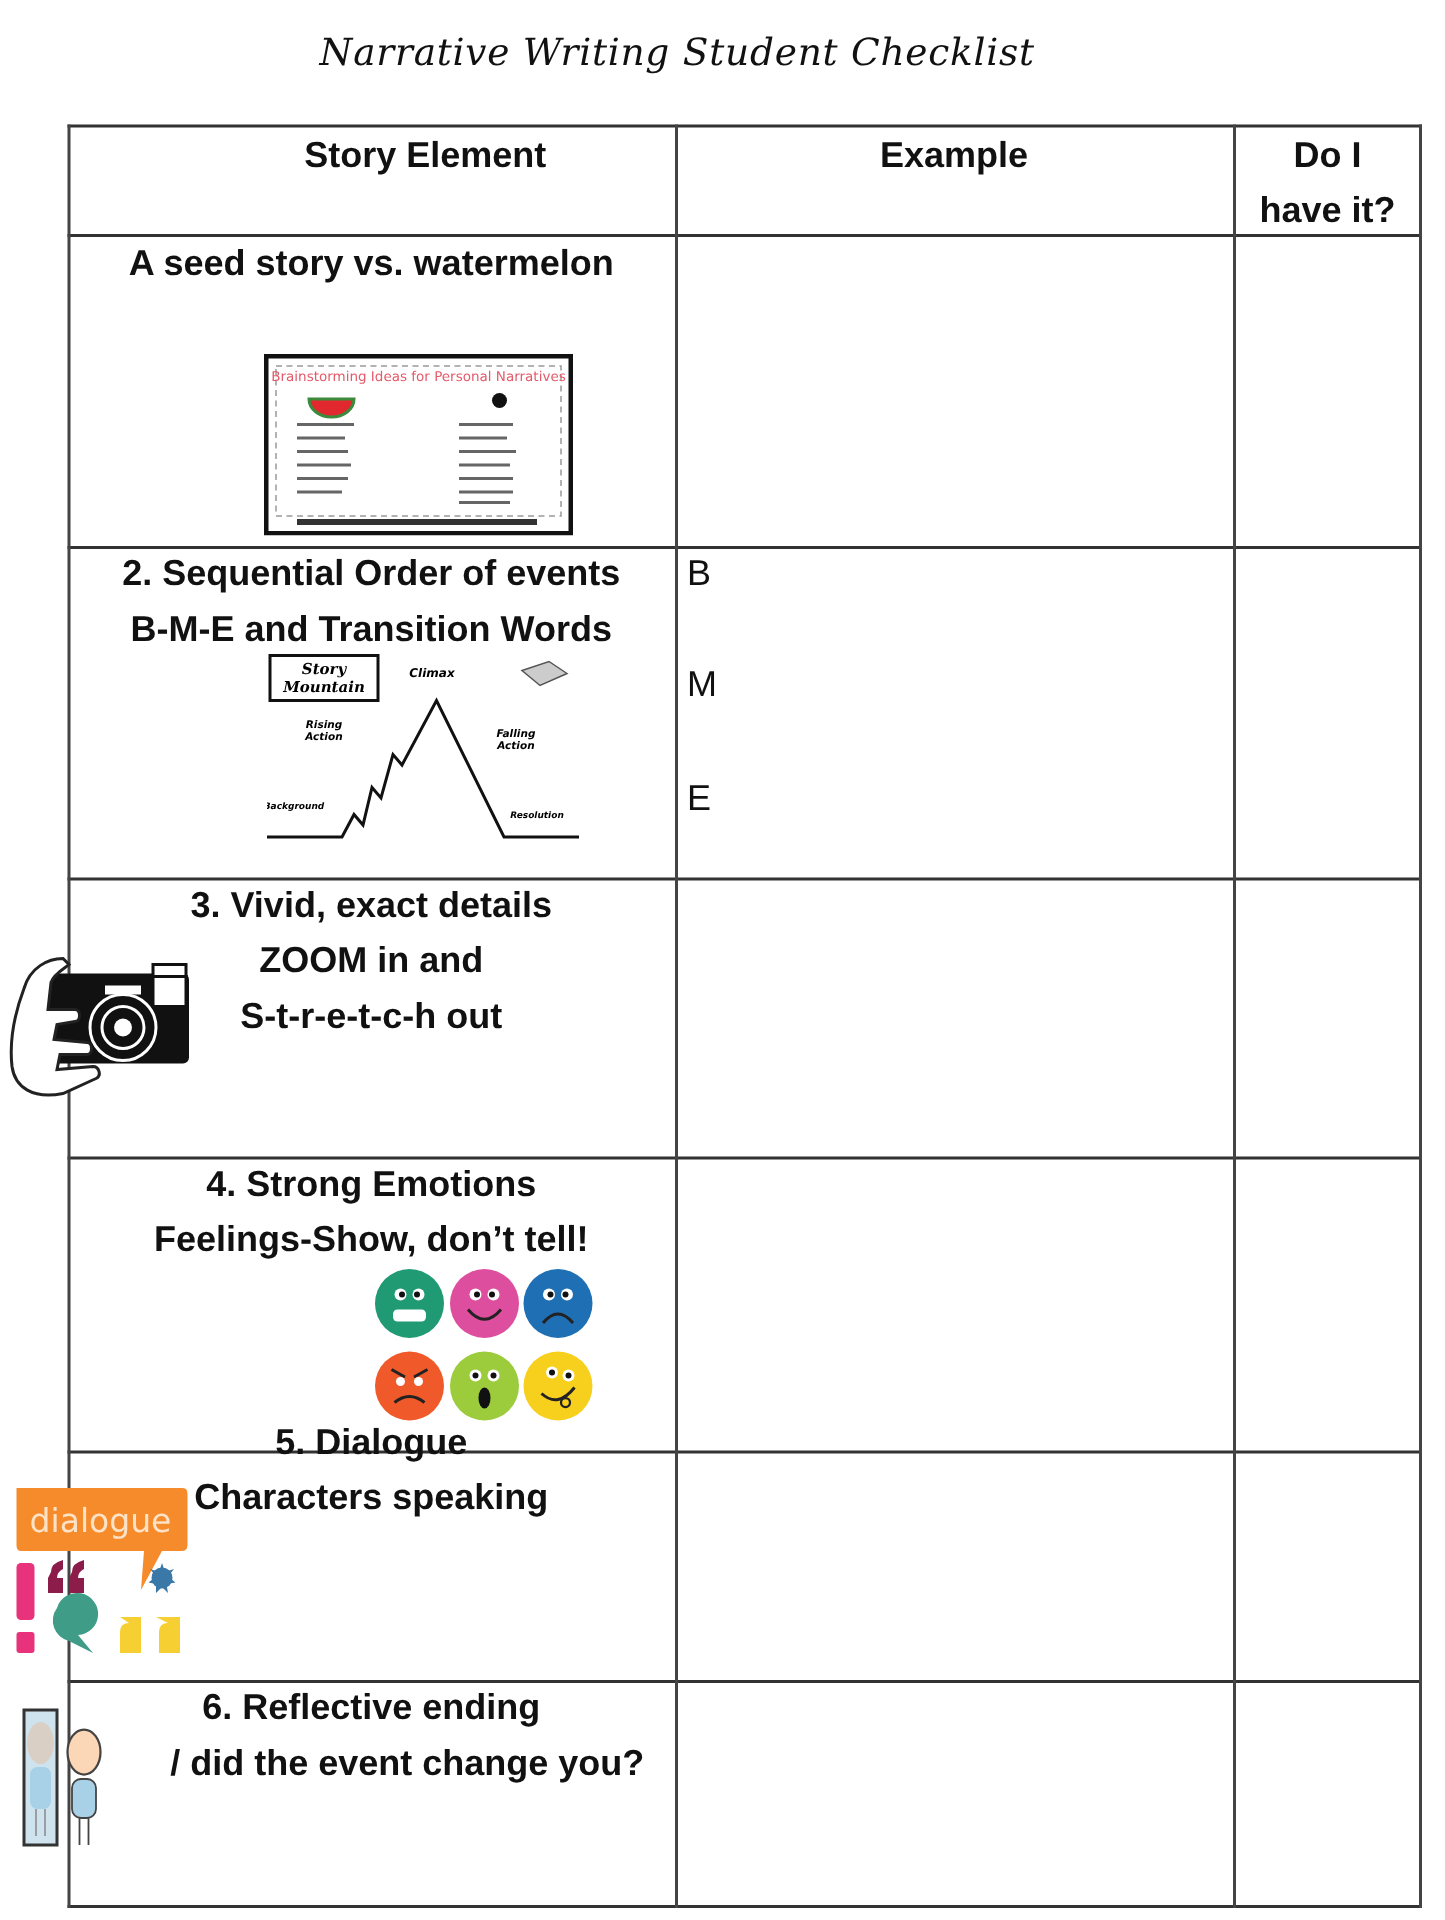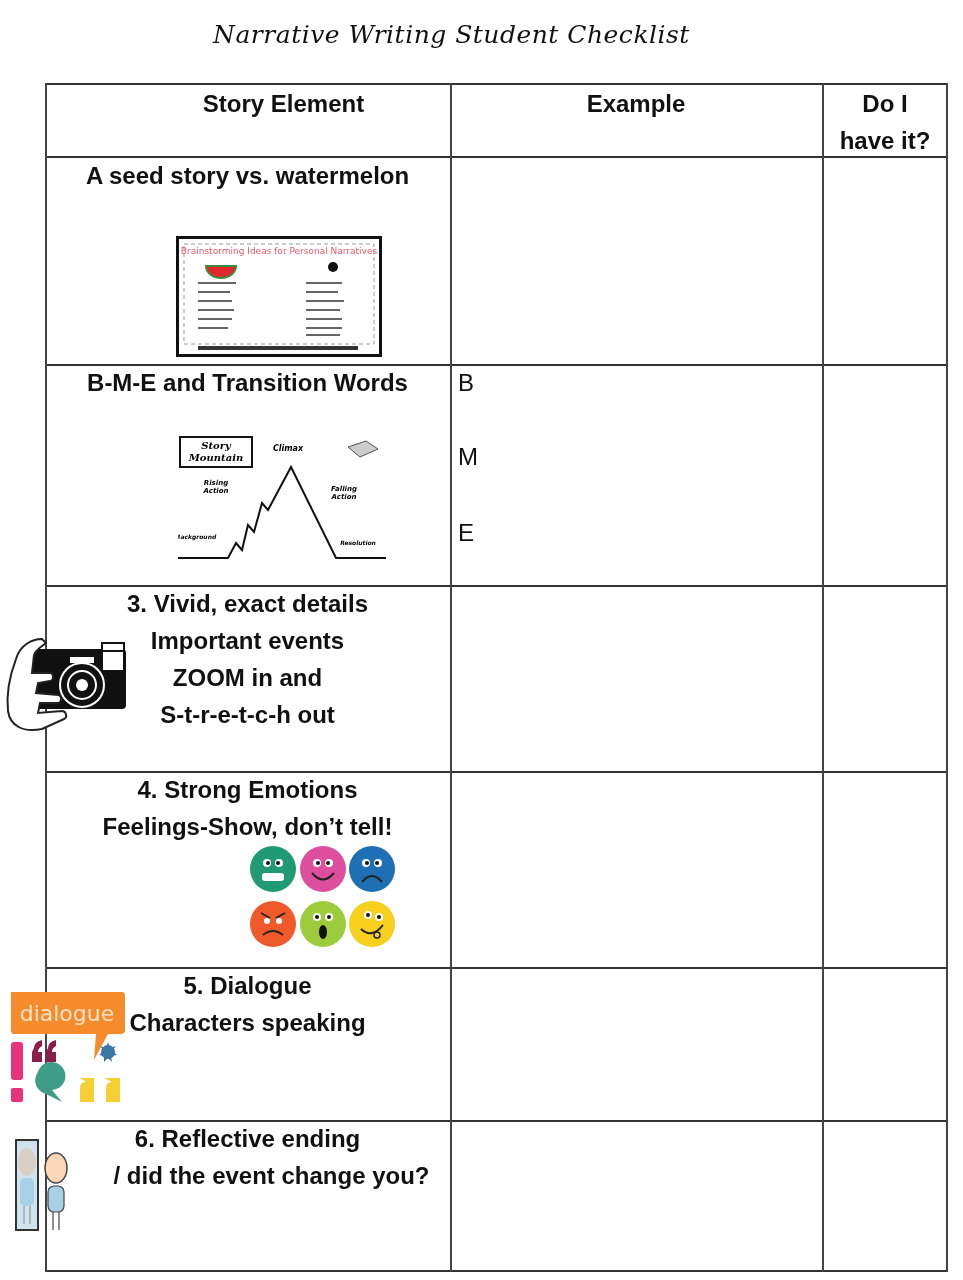--- a/index.html
+++ b/index.html
@@ -66,20 +66,21 @@
           <rect x="130" y="73" width="34" height="2"></rect>
         <rect x="130" y="82" width="36" height="2"></rect>
           <rect x="130" y="91" width="36" height="2"></rect>
         <rect x="130" y="98" width="34" height="2"></rect>
       </g>
       <rect x="22" y="110" width="160" height="4" fill="#333"></rect>
     </svg>
   </div>
 
   <div class="cell-text" style="left:0;top:281px;width:405px;">
+    <div>2. Sequential Order of events</div>
     <div>B-M-E and Transition Words</div>
   </div>
   <div class="img" style="left:133px;top:352px;width:208px;height:125px;">
     <svg width="208" height="125" viewBox="0 0 208 125">
       <rect x="2" y="2" width="72" height="30" fill="#fff" stroke="#111" stroke-width="2"></rect>
       <text x="38" y="14" font-size="10" font-style="italic" font-weight="bold" text-anchor="middle" font-family="DejaVu Serif, serif">Story</text>
       <text x="38" y="26" font-size="10" font-style="italic" font-weight="bold" text-anchor="middle" font-family="DejaVu Serif, serif">Mountain</text>
       <text x="110" y="16" font-size="8" font-style="italic" font-weight="bold" text-anchor="middle" font-family="DejaVu Sans, sans-serif">Climax</text>
       <path d="M170 12 L188 6 L200 14 L182 22 Z" fill="#ccc" stroke="#555"></path>
       <text x="38" y="50" font-size="7" font-style="italic" font-weight="bold" text-anchor="middle" font-family="DejaVu Sans, sans-serif">Rising</text>
@@ -90,31 +91,30 @@
       <text x="180" y="110" font-size="6" font-style="italic" font-weight="bold" text-anchor="middle" font-family="DejaVu Sans, sans-serif">Resolution</text>
       <polyline points="0,123 50,123 58,108 64,115 70,90 76,97 84,68 90,75 113,32 158,123 208,123" fill="none" stroke="#111" stroke-width="2"></polyline>
     </svg>
   </div>
   <div class="bme" style="top:286px;">B</div>
   <div class="bme" style="top:360px;">M</div>
   <div class="bme" style="top:436px;">E</div>
 
   <div class="cell-text" style="left:0;top:502px;width:405px;">
     <div>3. Vivid, exact details</div>
-    <div>Important events</div>
     <div>ZOOM in and</div>
     <div>S-t-r-e-t-c-h out</div>
   </div>
 
   <div class="cell-text" style="left:0;top:688px;width:405px;">
     <div>4. Strong Emotions</div>
     <div>Feelings-Show, don’t tell!</div>
   </div>
 
-  <div class="cell-text" style="left:0;top:884px;width:405px;text-align:center;">
+  <div class="cell-text" style="left:0;top:860px;width:405px;text-align:center;">
     <div>5. Dialogue</div>
     <div>Characters speaking</div>
   </div>
 
   <div class="cell-text" style="left:0;top:1037px;width:405px;">
     <div>6. Reflective ending</div>
     <div style="padding-left:48px;text-align:center;">/ did the event change you?</div>
   </div>
 </div>
 

